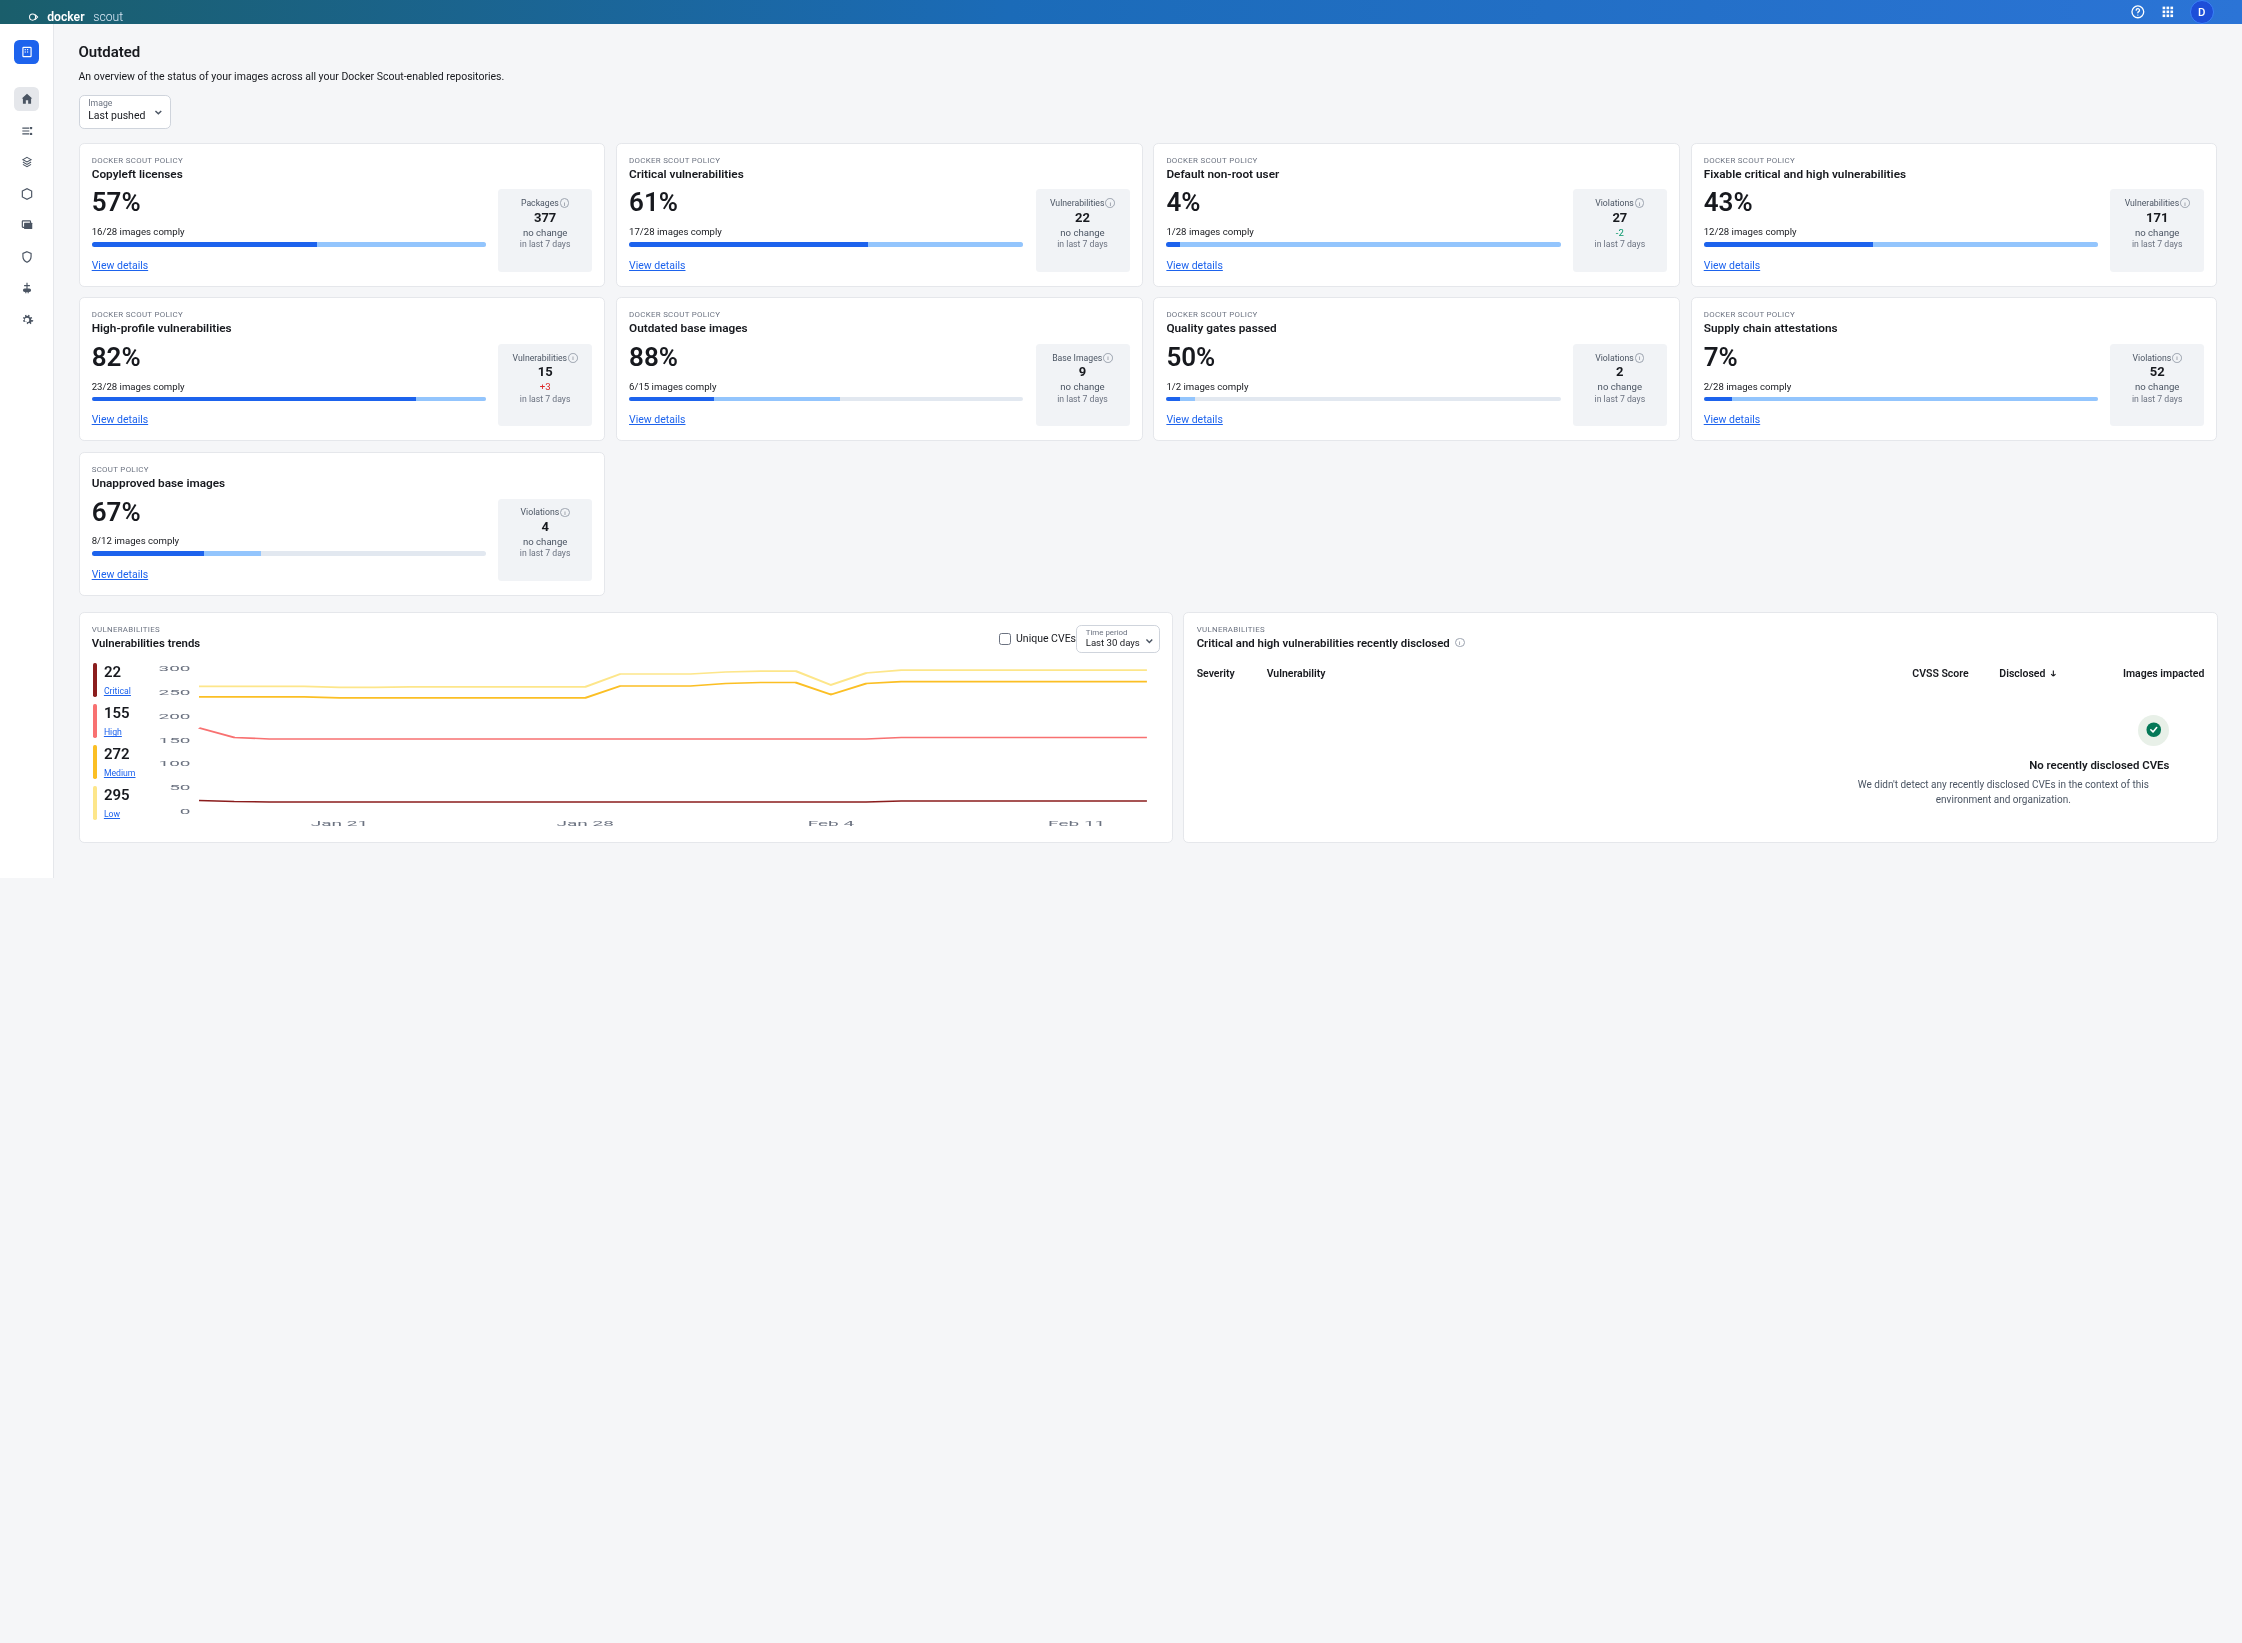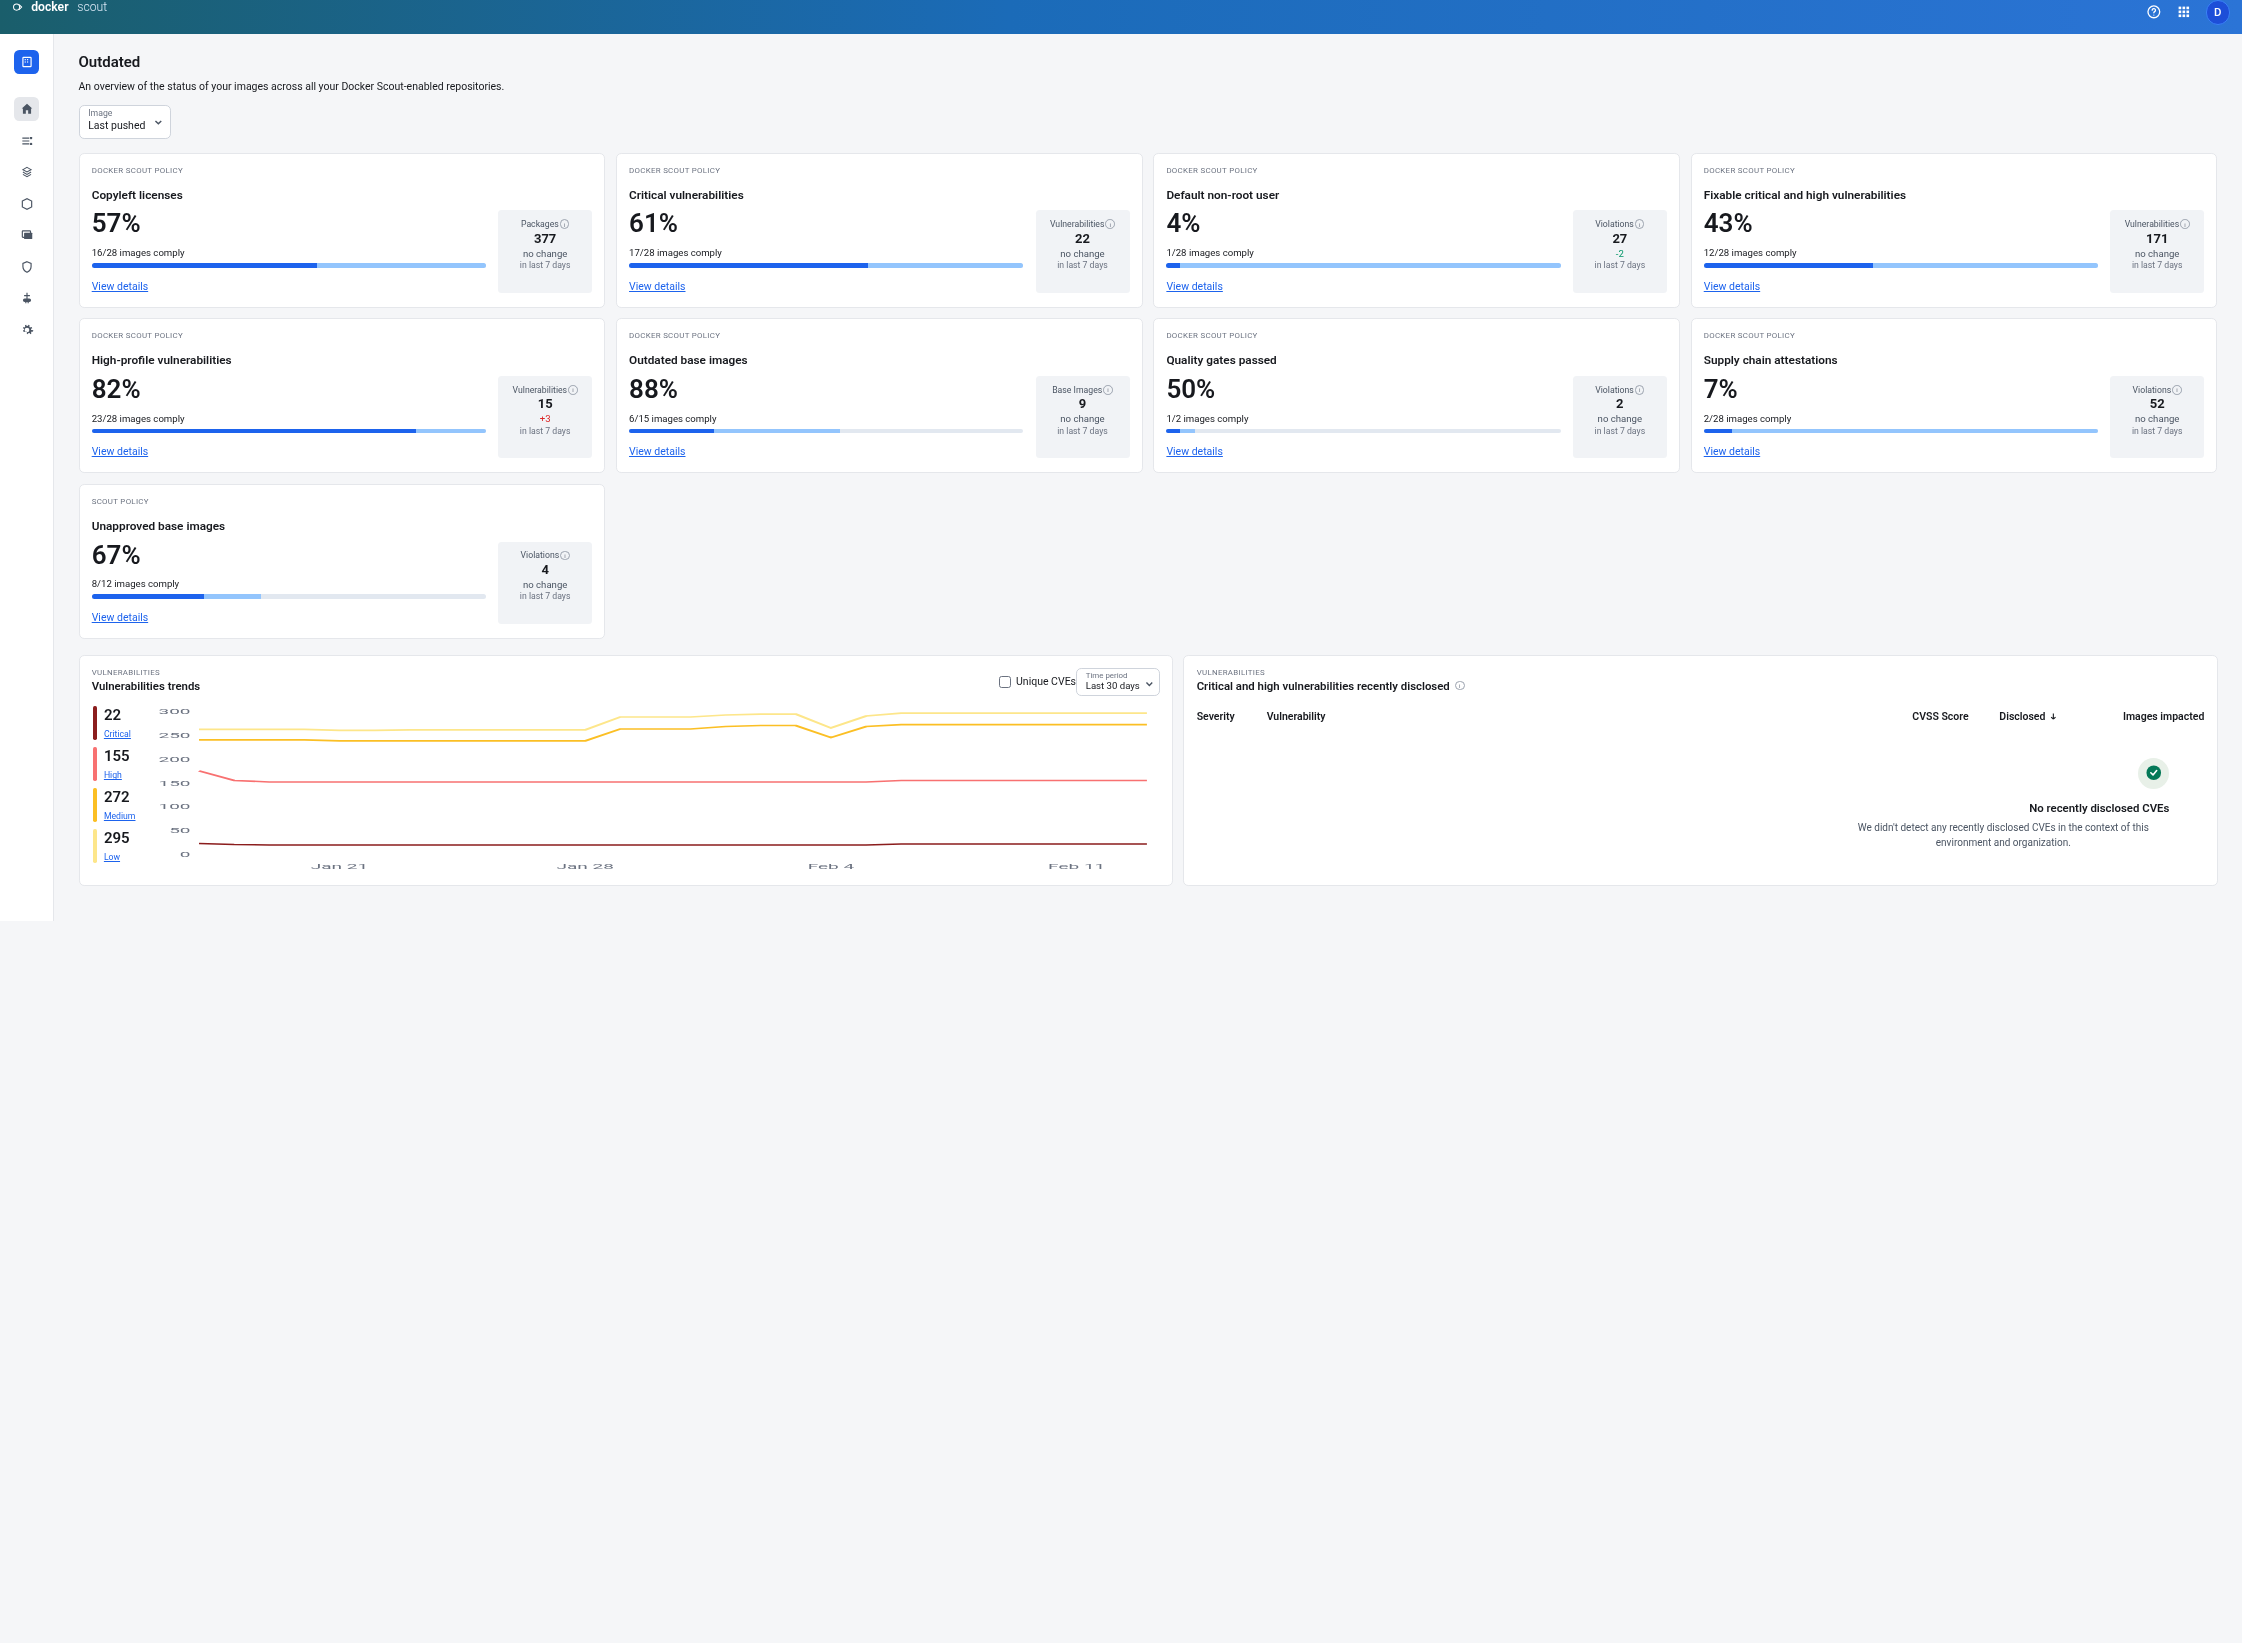--- a/index.html
+++ b/index.html
@@ -1,17 +1,17 @@
 <!DOCTYPE html>
 <html style="font-size:14px"><head>
 <meta charset="utf-8">
 <style>
 *{box-sizing:border-box;margin:0;padding:0;font-family:-apple-system,BlinkMacSystemFont,"Segoe UI",Roboto,Helvetica,Arial,sans-serif}
 body{background:#f5f6f8;color:#17191e}
-.topbar{height:34px;background:linear-gradient(90deg,#1a5e6b 0%,#1b6bb8 45%,#2b74d6 100%);display:flex;align-items:flex-start;padding:0 12px;justify-content:space-between}
+.topbar{height:24px;background:linear-gradient(90deg,#1a5e6b 0%,#1b6bb8 45%,#2b74d6 100%);display:flex;align-items:flex-end;padding:0 28px;justify-content:space-between}
 .brand{display:flex;align-items:center;gap:7px;color:#fff;font-size:12.2px}
 .brand svg{width:12.2px;height:12.2px}
 .brand .bold{font-weight:600}
 .brand .thin{color:#dbe9f7;font-weight:300;margin-left:1.7px}
 .top-actions{display:flex;align-items:center;gap:14px}
 .top-icon{width:15.7px;height:15.7px;color:#fff;display:flex;align-items:center;justify-content:center;cursor:pointer}
 .avatar{width:24.5px;height:24.5px;border-radius:50%;background:#1d4ed8;border:1.7px solid #3b82f6;color:#fff;display:flex;align-items:center;justify-content:center;font-size:11.4px;font-weight:500;cursor:pointer}
 .shell{display:flex}
 .sidebar{width:54px;background:#fff;border-right:0.9px solid #e5e7eb;padding:15.7px 0;display:flex;flex-direction:column;align-items:center;gap:7px}
 .sb-btn{width:24.5px;height:24.5px;border-radius:5.2px;display:flex;align-items:center;justify-content:center;color:#4b5563;cursor:pointer}
@@ -21,21 +21,21 @@
 .main{flex:1;padding:19px 24.5px 35px}
 .page-title{font-size:15px;font-weight:600;margin-bottom:8.7px}
 .page-sub{font-size:10.5px;color:#17191e;margin-bottom:12.2px}
 .image-filter{border:0.9px solid #cfd4dc;border-radius:5.2px;background:#fff;padding:3.5px 24.5px 5.2px 8.7px;position:relative;display:inline-block;cursor:pointer;margin-bottom:14px}
 .image-filter .lbl{font-size:8.7px;color:#6b7280;position:relative;top:-0.9px;background:#fff}
 .image-filter .val{font-size:10.5px;color:#17191e}
 .image-filter .chev{position:absolute;right:7px;top:50%;transform:translateY(-50%)}
 .cards{display:flex;flex-wrap:wrap;gap:10.5px;margin-bottom:15.7px}
 .card{flex:0 0 calc(25% - 7.9px);background:#fff;border:0.9px solid #e5e7eb;border-radius:5.2px;padding:12.2px 12.2px 14px;display:flex;flex-direction:column}
 .policy-type{font-size:7.9px;color:#6b7280;letter-spacing:0.3px}
-.policy-title{font-size:11.8px;font-weight:600;margin-top:13px;margin-bottom:8.7px}
+.policy-title{font-size:11.8px;font-weight:600;margin-top:2px;margin-bottom:8.7px}
 .card-row{display:flex;gap:12.2px;align-items:stretch}
 .card-left{flex:1;display:flex;flex-direction:column}
 .pct{font-size:26px;font-weight:600;line-height:1}
 .comply{font-size:9.6px;color:#17191e;margin-top:10.5px}
 .bar{height:4.4px;width:100%;background:#e2e8f0;border-radius:2.6px;margin-top:5.2px;overflow:hidden;position:relative}
 .bar .fill{height:100%;background:#1d63ed;position:absolute;left:0;top:0}
 .bar .fail{height:100%;background:#93c5fd;position:absolute;top:0}
 .details{color:#1d63ed;font-size:10.5px;text-decoration:underline;margin-top:12.2px;cursor:pointer;align-self:flex-start}
 .statbox{width:94px;background:#f1f3f6;border-radius:3.5px;padding:8.7px 7px;text-align:center;display:flex;flex-direction:column;gap:1.7px}
 .stat-lbl{font-size:8.7px;color:#4b5563;display:flex;align-items:center;justify-content:center;gap:1px}

